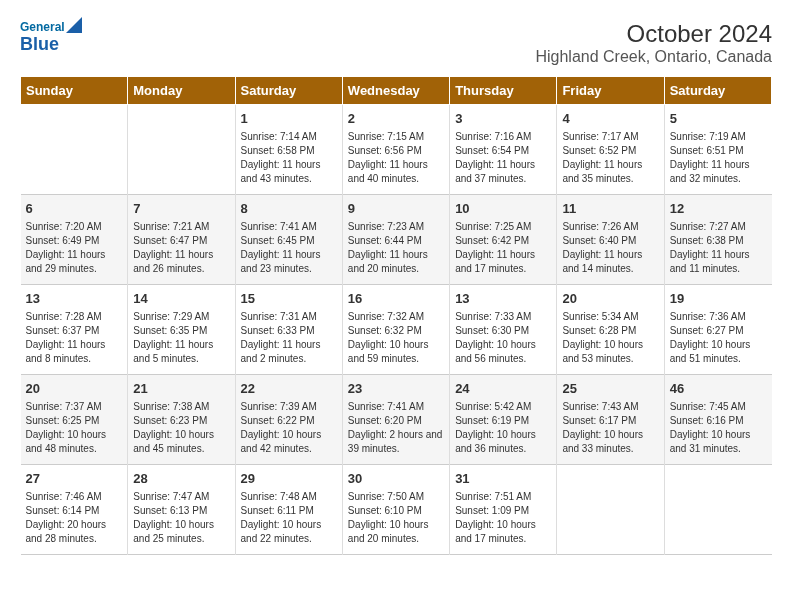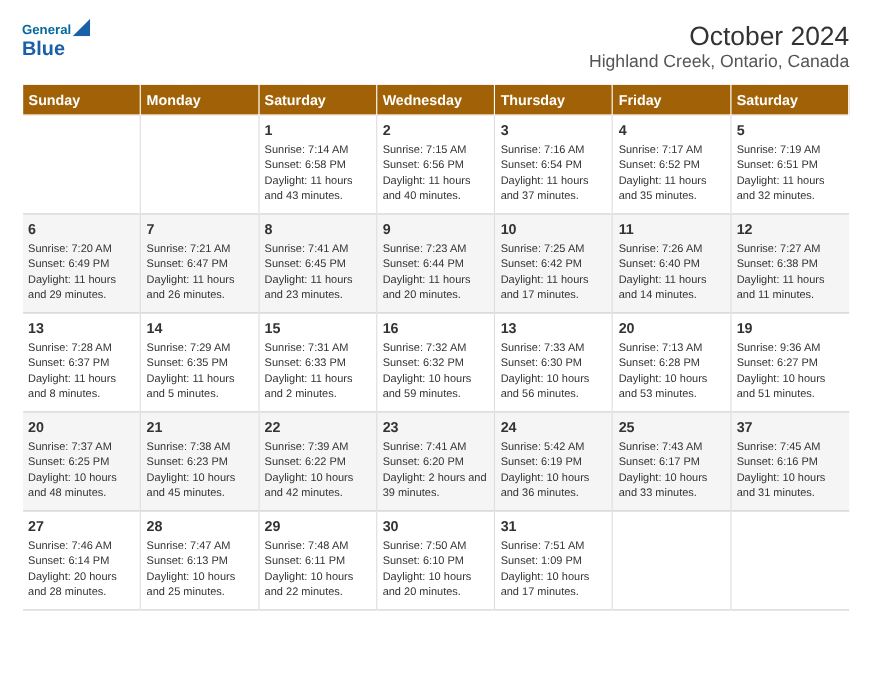--- a/index.html
+++ b/index.html
@@ -222,27 +222,27 @@
           <div class="day-info">Daylight: 10 hours and 59 minutes.</div>
         </td>
         <td>
           <span class="day-num">13</span>
           <div class="day-info">Sunrise: 7:33 AM</div>
           <div class="day-info">Sunset: 6:30 PM</div>
           <div class="day-info">Daylight: 10 hours and 56 minutes.</div>
         </td>
         <td>
           <span class="day-num">20</span>
-          <div class="day-info">Sunrise: 7:13 AM</div>
+          <div class="day-info">Sunrise: 5:34 AM</div>
           <div class="day-info">Sunset: 6:28 PM</div>
           <div class="day-info">Daylight: 10 hours and 53 minutes.</div>
         </td>
         <td>
           <span class="day-num">19</span>
-          <div class="day-info">Sunrise: 9:36 AM</div>
+          <div class="day-info">Sunrise: 7:36 AM</div>
           <div class="day-info">Sunset: 6:27 PM</div>
           <div class="day-info">Daylight: 10 hours and 51 minutes.</div>
         </td>
       </tr>
       <tr>
         <td>
           <span class="day-num">20</span>
           <div class="day-info">Sunrise: 7:37 AM</div>
           <div class="day-info">Sunset: 6:25 PM</div>
           <div class="day-info">Daylight: 10 hours and 48 minutes.</div>
@@ -271,21 +271,21 @@
           <div class="day-info">Sunset: 6:19 PM</div>
           <div class="day-info">Daylight: 10 hours and 36 minutes.</div>
         </td>
         <td>
           <span class="day-num">25</span>
           <div class="day-info">Sunrise: 7:43 AM</div>
           <div class="day-info">Sunset: 6:17 PM</div>
           <div class="day-info">Daylight: 10 hours and 33 minutes.</div>
         </td>
         <td>
-          <span class="day-num">37</span>
+          <span class="day-num">46</span>
           <div class="day-info">Sunrise: 7:45 AM</div>
           <div class="day-info">Sunset: 6:16 PM</div>
           <div class="day-info">Daylight: 10 hours and 31 minutes.</div>
         </td>
       </tr>
       <tr>
         <td>
           <span class="day-num">27</span>
           <div class="day-info">Sunrise: 7:46 AM</div>
           <div class="day-info">Sunset: 6:14 PM</div>

